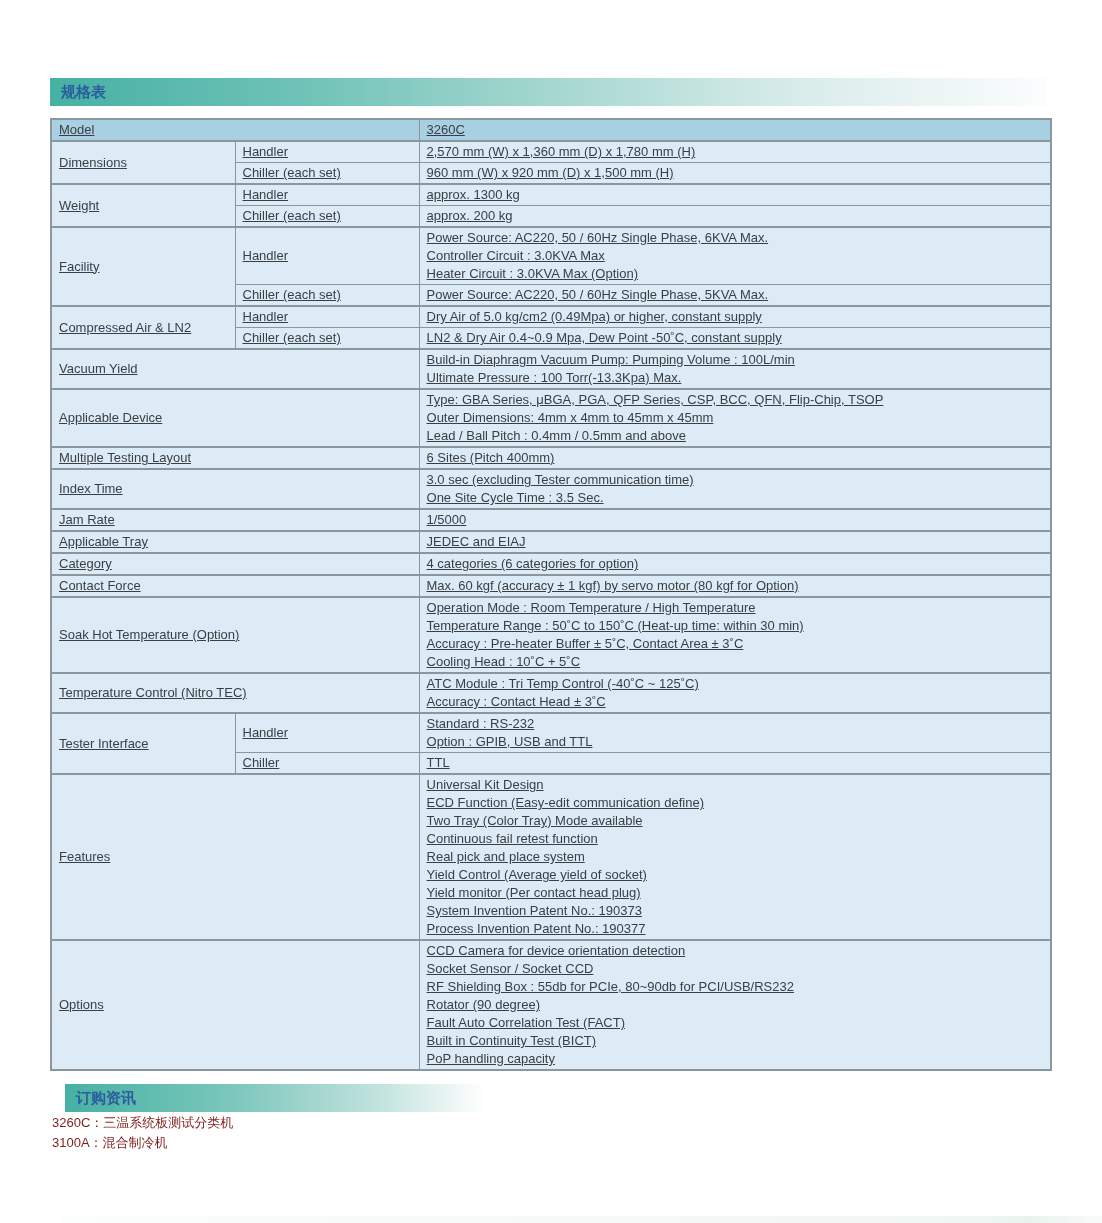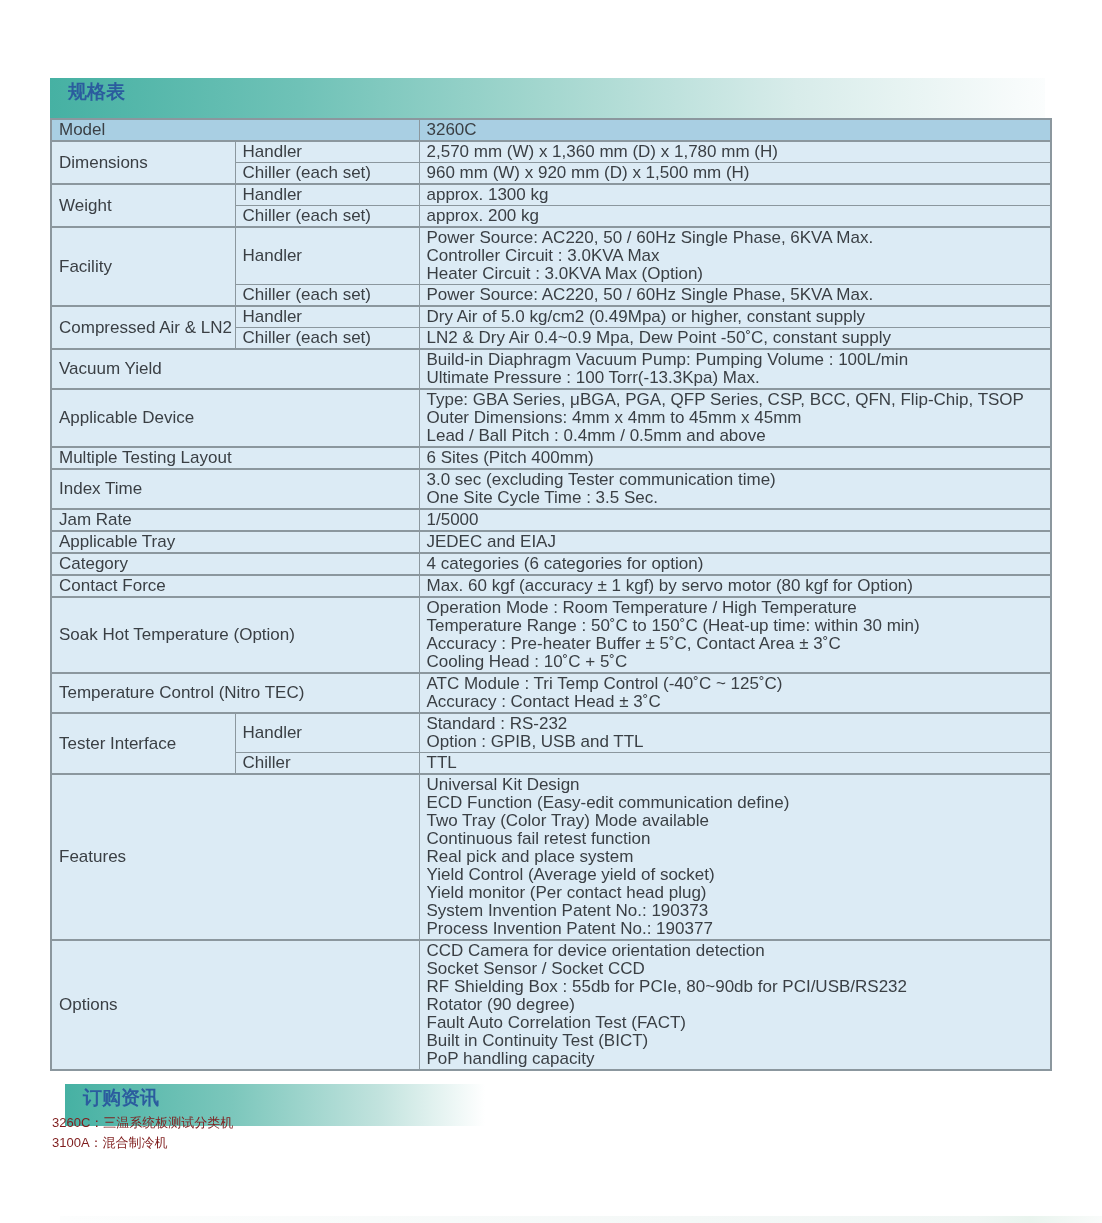--- a/index.html
+++ b/index.html
@@ -2,37 +2,37 @@
 <html><head>
 <meta charset="utf-8">
 <style>
   html,body{margin:0;padding:0;background:#ffffff;}
   body{
     width:1102px;height:1223px;position:relative;overflow:hidden;
     font-family:"Liberation Sans",sans-serif;color:#33383d;
     -webkit-font-smoothing:antialiased;
   }
   .section-bar{
-    position:absolute;height:42px;line-height:27px;
-    font-size:19px;font-weight:bold;color:#2b5c9e;
-    padding-left:18px;box-sizing:border-box;
+    position:absolute;height:28px;line-height:27px;
+    font-size:15px;font-weight:bold;color:#2b5c9e;
+    padding-left:11px;box-sizing:border-box;
   }
   .bar-spec{
     left:50px;top:78px;width:995px;
     background:linear-gradient(90deg,#46b1a3 0%,#6fc2b7 25%,#a4d7cf 50%,#d8ecea 75%,#fbfdfd 100%);
   }
   .bar-order{
     left:52px;top:1084px;width:420px;
     background:linear-gradient(90deg,#46b1a3 0%,#7cc7bc 40%,#c2e3de 75%,#ffffff 100%);
     margin-left:13px;
   }
   table.spec{
     position:absolute;left:50px;top:118px;width:1000px;
     border-collapse:collapse;table-layout:fixed;
-    font-size:17px;color:#3a3f44;
+    font-size:13px;color:#3a3f44;text-decoration:underline;
   }
   table.spec td{
     border:1px solid #8b979e;
     background:#dcebf5;
     padding:1px 7px;
     line-height:18px;
     vertical-align:middle;
     overflow:hidden;
   }
   table.spec{border:2px solid #8b979e;}

